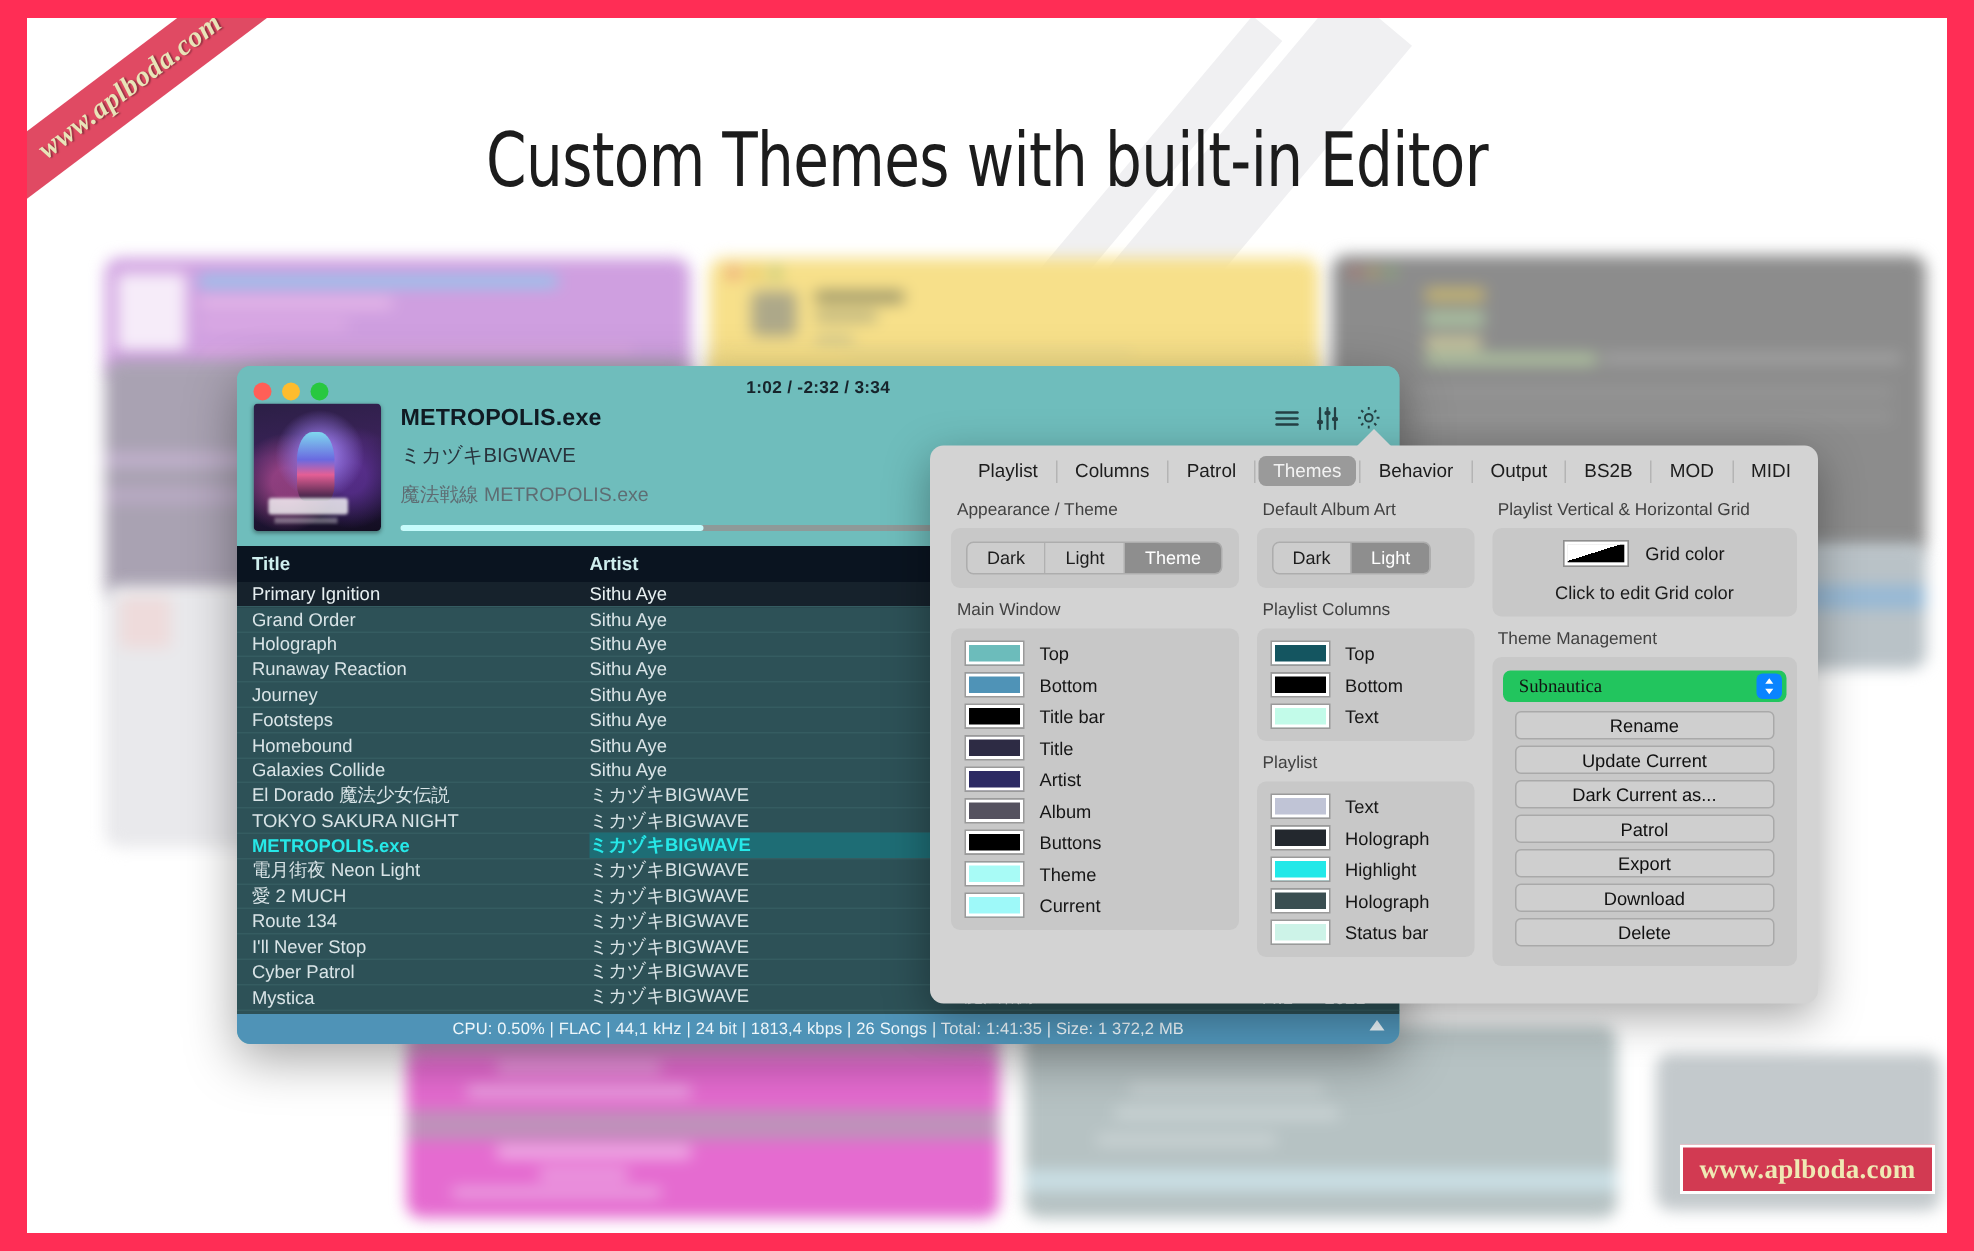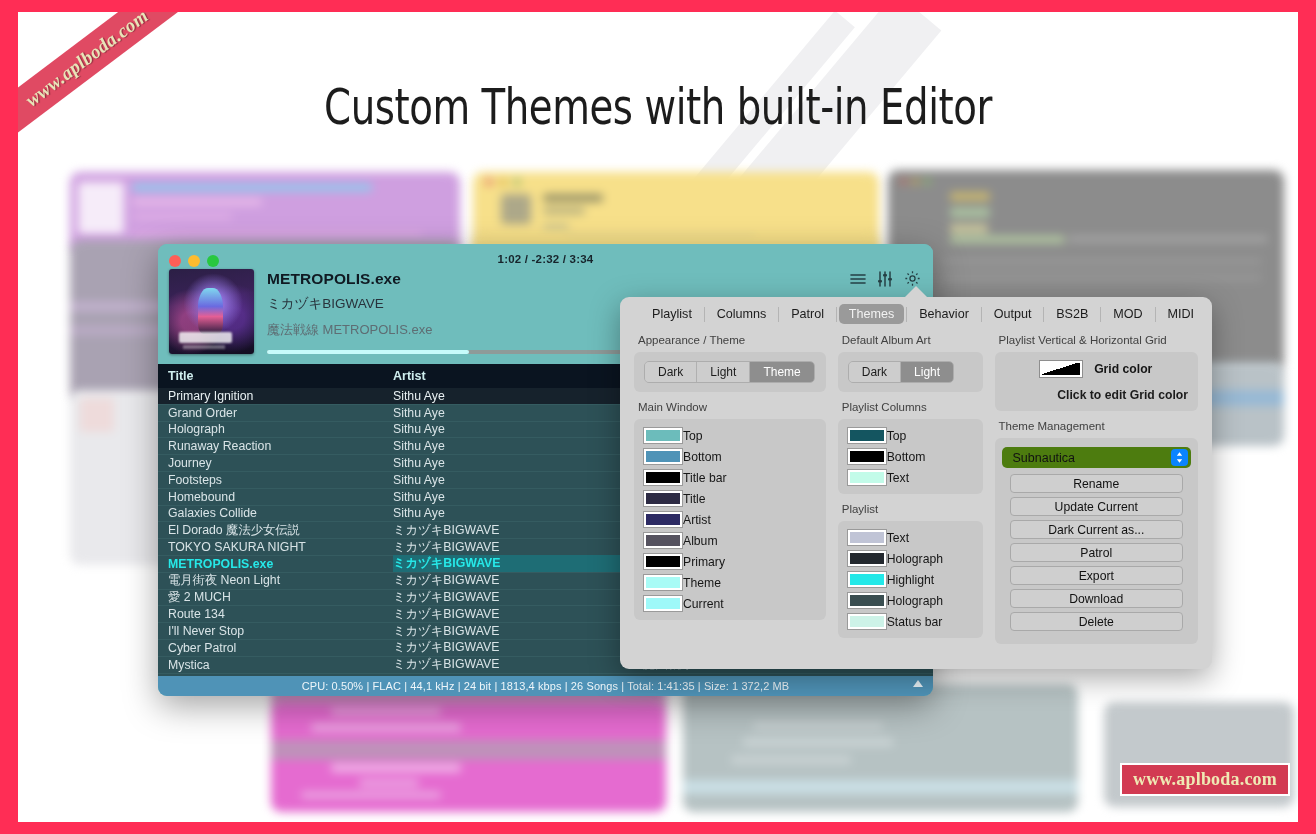--- a/index.html
+++ b/index.html
@@ -285,55 +285,56 @@
     padding: 3px 13px;
     color: #1d1d1d;
     cursor: pointer;
     border-right: 1px solid #b0b0b0;
     background: #cdcdcd;
   }
   .seg .sgi:last-child { border-right: none; }
   .seg .sgi.active { background: #8e8e8e; color: #ffffff; }
 
   
-  .crow { display: flex; align-items: center; gap: 1px; margin-bottom: 6px; }
+  .crow { display: flex; align-items: center; gap: 11px; margin-bottom: 6px; }
   .crow:last-child { margin-bottom: 0; }
   .swatch {
     width: 38px; height: 15px;
     border: 2px solid #ffffff;
     outline: 1px solid #9a9a9a;
     cursor: pointer;
     flex: 0 0 38px;
   }
   .clabel { font-size: 12.2px; color: #161616; }
 
   
-  .grid-center { text-align: right; font-weight: bold; }
+  .grid-center { text-align: center; }
   .grid-row { display: flex; align-items: center; justify-content: center; gap: 12px; }
   .grid-swatch {
     width: 42px; height: 16px;
     border: 2px solid #ffffff;
     outline: 1px solid #8e8e8e;
     background: linear-gradient(to bottom right, #ffffff 0 46%, #000000 46% 100%);
     cursor: pointer;
   }
   .grid-hint { font-size: 12.2px; color: #1b1b1b; margin-top: 11px; }
 
   
   .dropdown {
     position: relative;
-    background: #4d7c0f;
+    background: #22c55e;
     border-radius: 5px;
     height: 21px;
     display: flex; align-items: center;
     padding-left: 11px;
     font-size: 12.5px;
     color: #121212;
     cursor: pointer;
     margin-bottom: 6px;
+    font-family: Liberation Serif, serif;
   }
   .dropdown .dd-arrow {
     position: absolute; right: 3px; top: 2px;
     width: 17px; height: 17px;
     background: #0a84ff;
     border-radius: 4px;
     display: flex; align-items: center; justify-content: center;
     color: #fff; font-size: 9px; line-height: 8px;
   }
   .tbtn {
@@ -652,21 +653,21 @@
             <div class="crow">
               <div class="swatch" style="background: rgb(44, 42, 99);"></div>
               <div class="clabel">Artist</div>
             </div>
             <div class="crow">
               <div class="swatch" style="background: rgb(85, 82, 95);"></div>
               <div class="clabel">Album</div>
             </div>
             <div class="crow">
               <div class="swatch" style="background: rgb(0, 0, 0);"></div>
-              <div class="clabel">Primary</div>
+              <div class="clabel">Buttons</div>
             </div>
             <div class="crow">
               <div class="swatch" style="background: rgb(168, 251, 246);"></div>
               <div class="clabel">Theme</div>
             </div>
             <div class="crow">
               <div class="swatch" style="background: rgb(158, 249, 249);"></div>
               <div class="clabel">Current</div>
             </div>
           </div>

